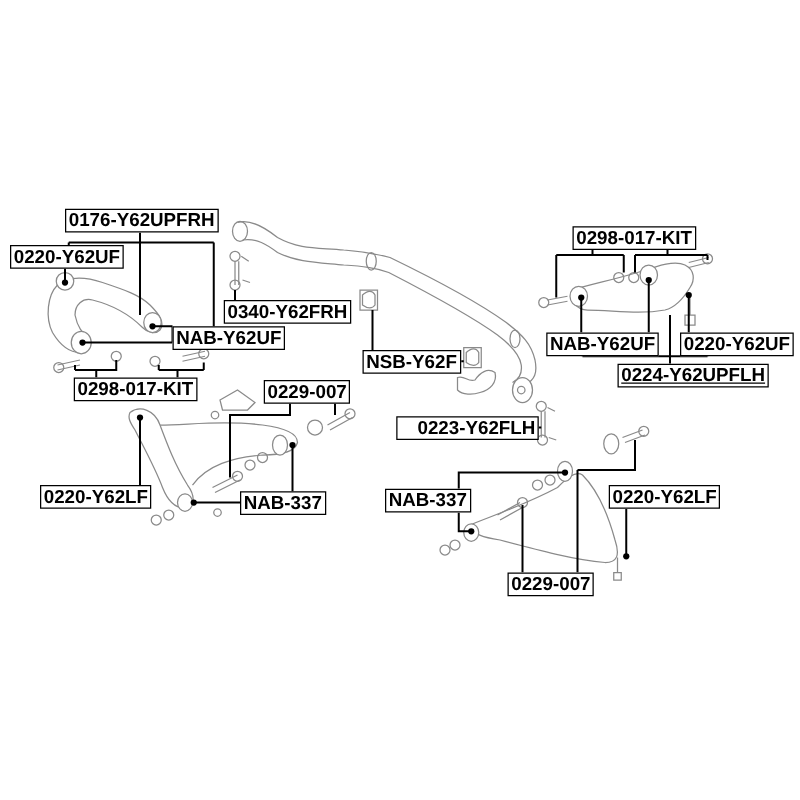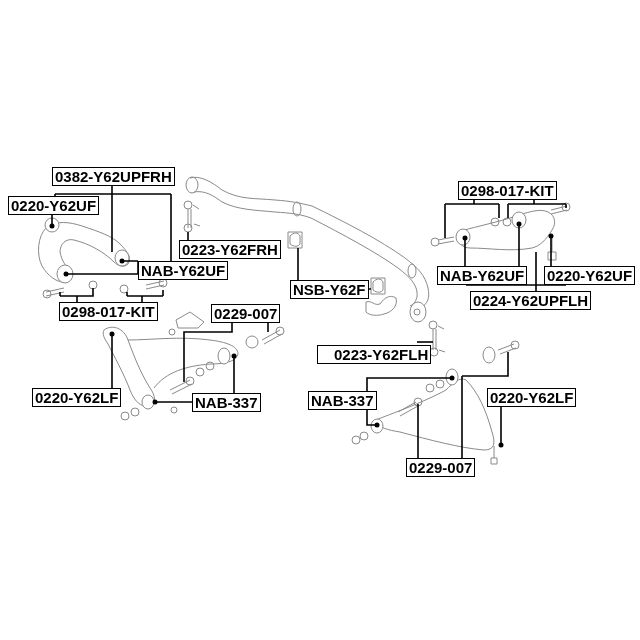--- a/index.html
+++ b/index.html
@@ -166,29 +166,29 @@
     <circle class="dot" cx="452" cy="378" r="2.5"></circle>
     <circle class="dot" cx="377" cy="425" r="2.5"></circle>
 
     <path class="leader" d="M501,407 v38"></path>
     <circle class="dot" cx="501" cy="445" r="2.5"></circle>
 
     <path class="leader" d="M418,404 v54 M462,376 v82 M462,376 h46 v-24"></path>
   </g>
 </svg>
 
-<div class="label" style="left:52px;top:167px;">0382-Y62UPFRH</div>
+<div class="label" style="left:52px;top:167px;">0176-Y62UPFRH</div>
 <div class="label" style="left:8px;top:196px;">0220-Y62UF</div>
-<div class="label" style="left:179px;top:240px;">0223-Y62FRH</div>
+<div class="label" style="left:179px;top:240px;">0340-Y62FRH</div>
 <div class="label" style="left:138px;top:261px;">NAB-Y62UF</div>
 <div class="label" style="left:290px;top:280px;">NSB-Y62F</div>
 <div class="label" style="left:59px;top:302px;">0298-017-KIT</div>
 <div class="label" style="left:211px;top:304px;">0229-007</div>
 <div class="label" style="left:32px;top:388px;">0220-Y62LF</div>
 <div class="label" style="left:192px;top:393px;">NAB-337</div>
 <div class="label" style="left:458px;top:181px;">0298-017-KIT</div>
 <div class="label" style="left:437px;top:266px;">NAB-Y62UF</div>
 <div class="label" style="left:544px;top:266px;">0220-Y62UF</div>
-<div class="label" style="left:470px;top:291px;">0224-Y62UPFLH</div>
-<div class="label" style="left:317px;top:345px;padding-left:16px;">0223-Y62FLH</div>
+<div class="label" style="left:494px;top:291px;text-decoration:underline;">0224-Y62UPFLH</div>
+<div class="label" style="left:317px;top:333px;padding-left:16px;">0223-Y62FLH</div>
 <div class="label" style="left:308px;top:391px;">NAB-337</div>
 <div class="label" style="left:487px;top:388px;">0220-Y62LF</div>
 <div class="label" style="left:406px;top:458px;">0229-007</div>
 
 </body></html>

